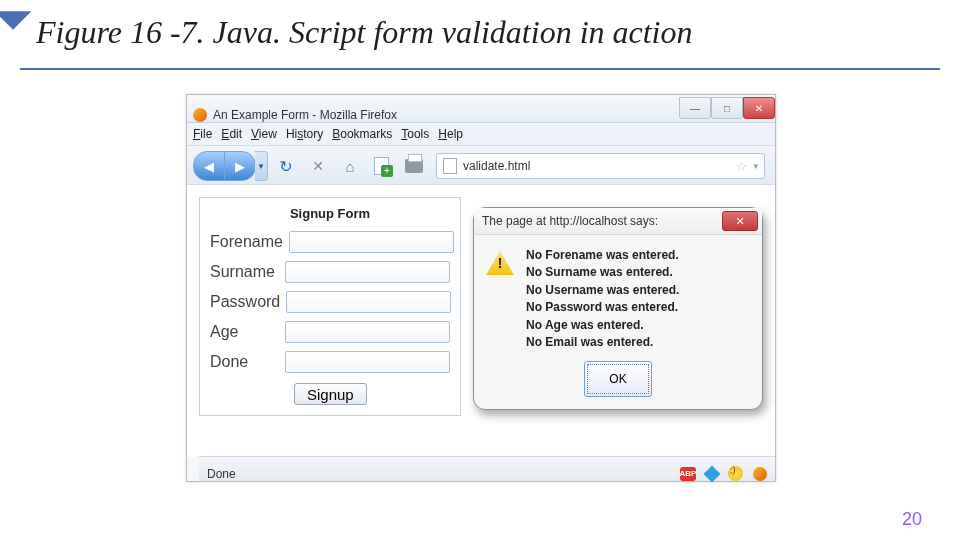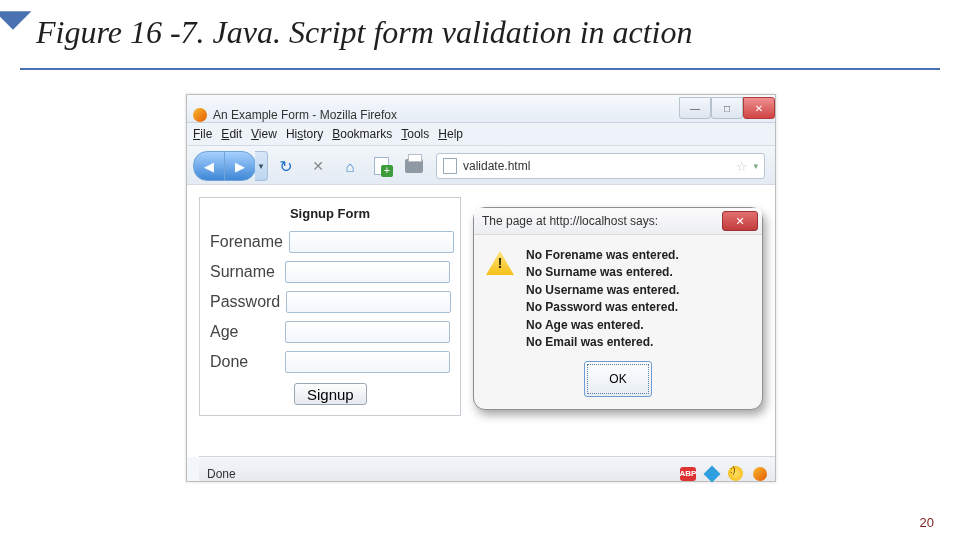--- a/index.html
+++ b/index.html
@@ -1,21 +1,21 @@
 <!DOCTYPE html>
 <html><head>
 <meta charset="utf-8">
 <style>
   html,body{margin:0;padding:0;width:960px;height:540px;background:#fff;font-family:"Segoe UI",Tahoma,sans-serif;overflow:hidden}
   .slide{position:relative;width:960px;height:540px}
   .corner{position:absolute;top:4px;left:0;width:0;height:0;
     border-left:26px solid transparent;border-bottom:26px solid #4a72b2;transform:rotate(45deg)translate(-4px,-4px)}
   .title{position:absolute;top:14px;left:36px;font-family:"Times New Roman",serif;font-style:italic;font-size:32px;color:#202020}
   .hr{position:absolute;top:68px;left:20px;width:920px;border-top:2px solid #4a72b2}
-  .pagenum{position:absolute;bottom:10px;right:26px;font-size:13px;color:#7f1d1d}
+  .pagenum{position:absolute;bottom:10px;right:38px;font-size:18px;color:#8b5cf6}
   .shot{position:absolute;top:94px;left:186px;width:588px;height:386px;border:1px solid #bdbdbd;
     box-shadow:0 0 3px rgba(0,0,0,.15);background:#f3f6fb}
   
   .titlebar{height:27px;background:linear-gradient(#f6f9fd,#e6edf6);border-bottom:1px solid #c9d3e0;display:flex;align-items:flex-end;padding:0 6px;position:relative}
   .ff-icon{width:14px;height:14px;border-radius:50%;background:linear-gradient(135deg,#f7b733,#e65c00);margin-right:6px}
   .titlebar-text{font-size:12px;color:#333}
   .winbtns{position:absolute;right:0;top:0;display:flex;height:22px}
   .winbtn{width:30px;height:20px;margin-top:2px;border:1px solid #b7c2cf;background:linear-gradient(#f4f7fb,#dde6f0);border-radius:0 0 3px 3px;display:flex;align-items:center;justify-content:center;font-size:10px;color:#555}
   .winbtn.close{background:linear-gradient(#f08f8f,#d04444);border:1px solid #b03a3a;color:#fff;border-top-right-radius:3px}
   .menubar{height:22px;background:#eef3f9;border-bottom:1px solid #d3dbe4;display:flex;align-items:center;padding:0 6px;gap:9px;font-size:12px;color:#222}

